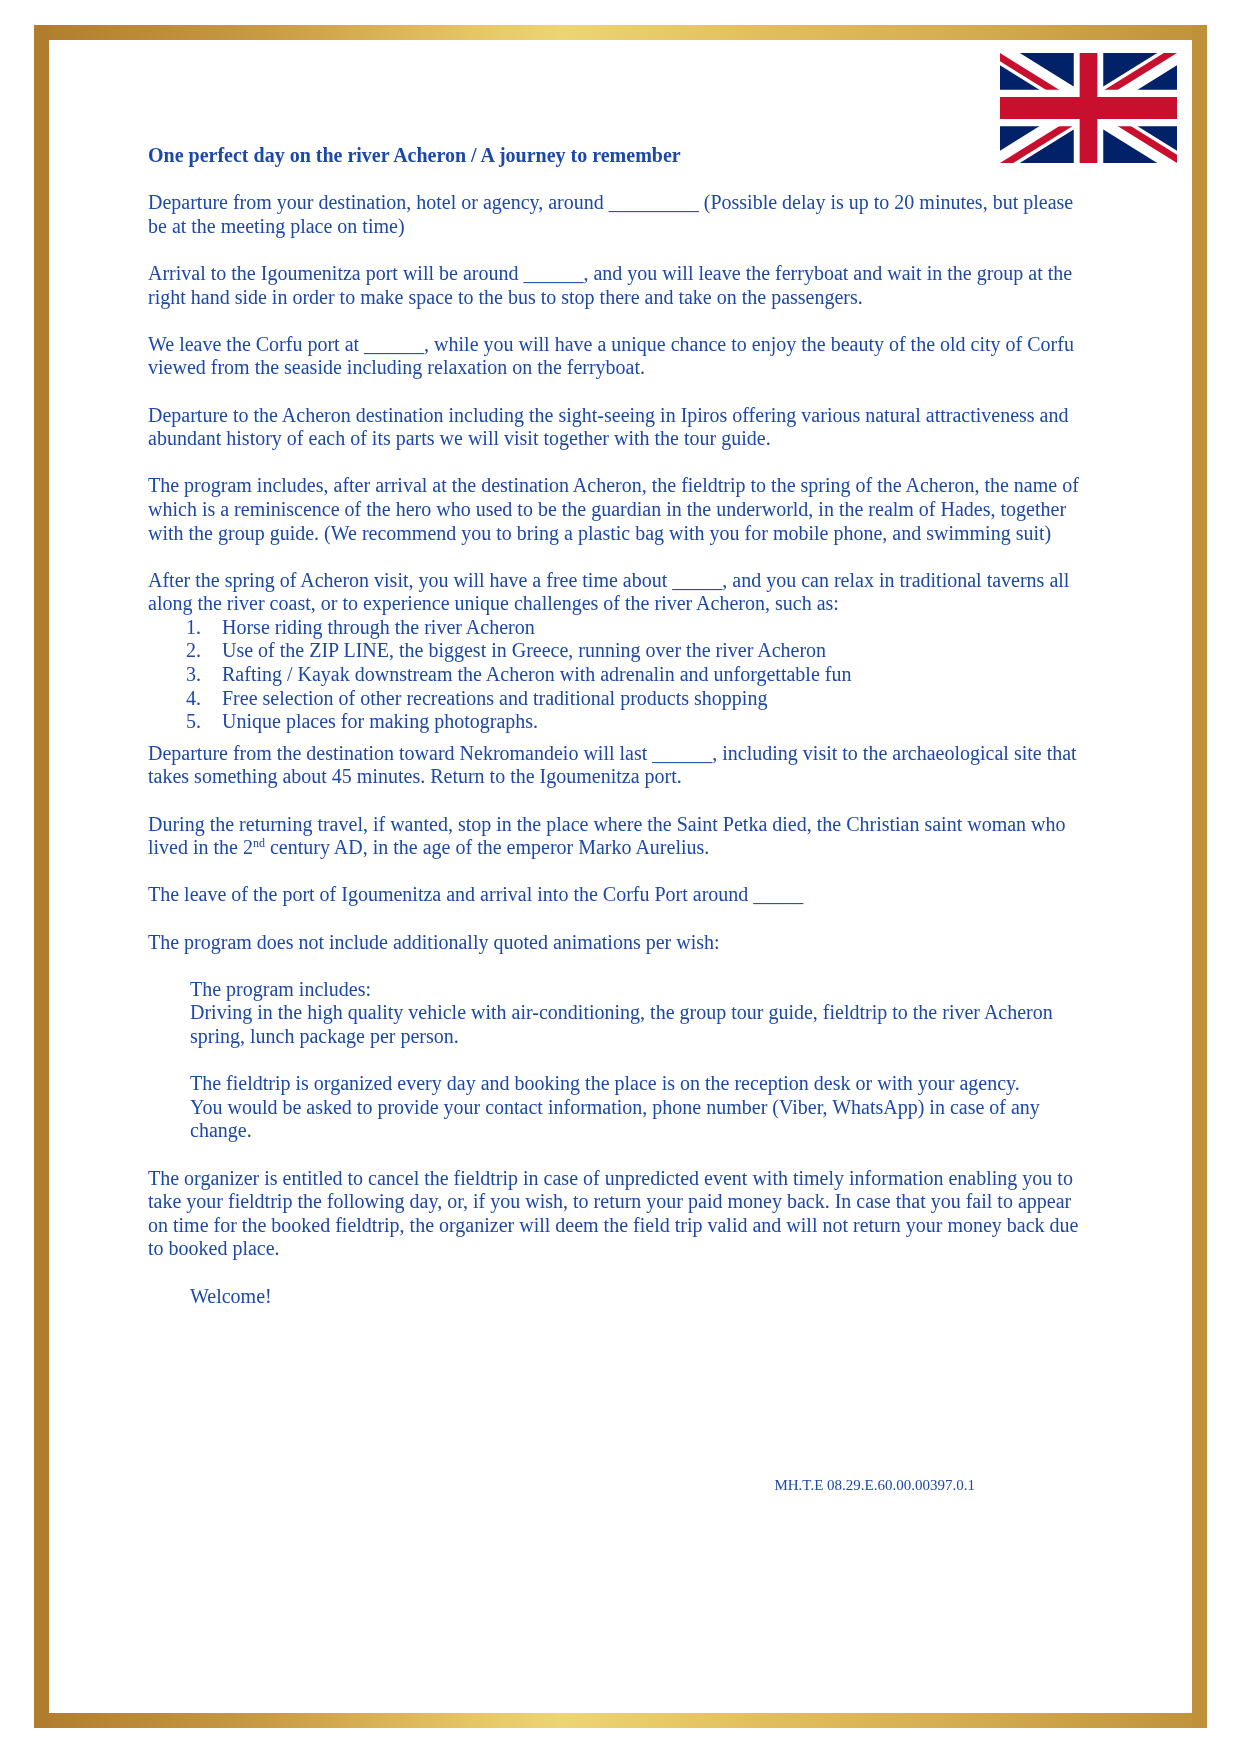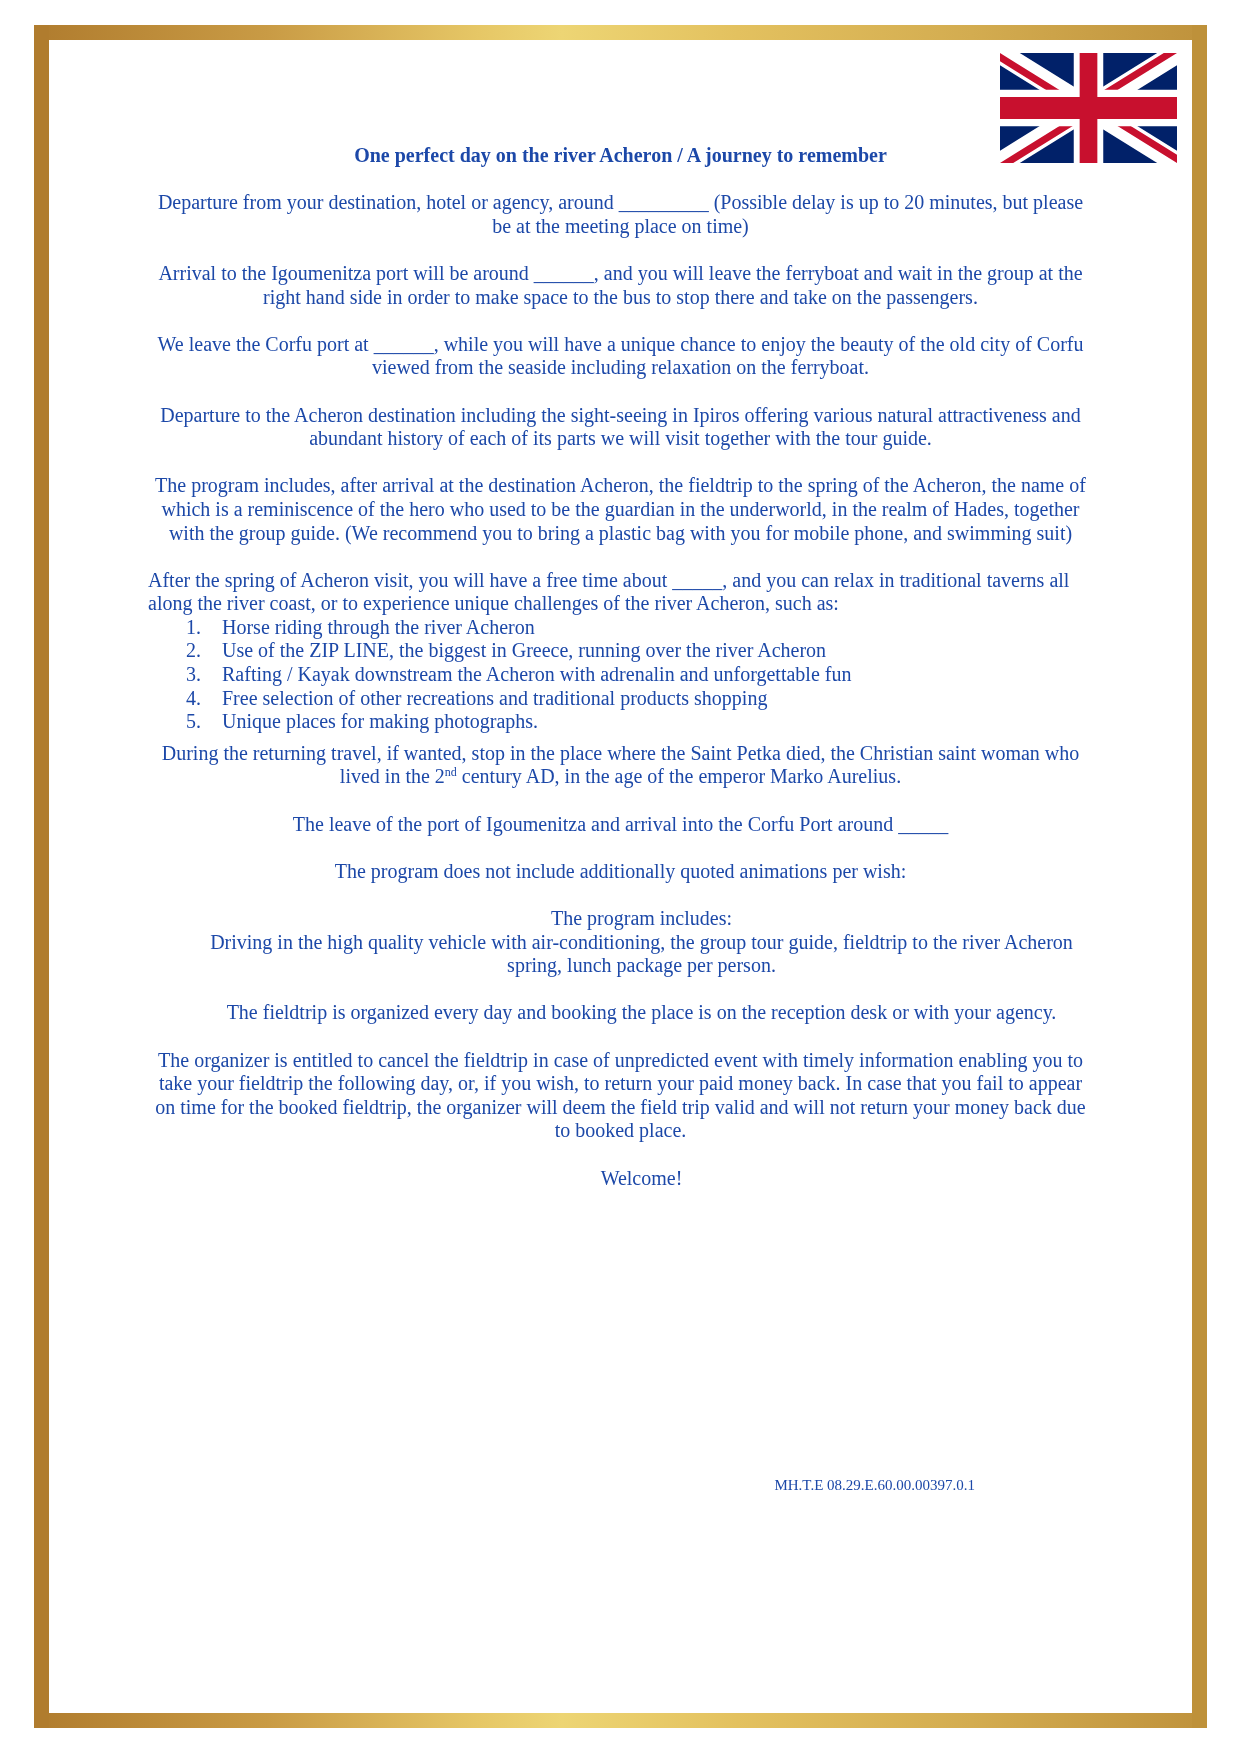--- a/index.html
+++ b/index.html
@@ -10,21 +10,21 @@
   .frame-bottom { left: 34px; top: 1713px; width: 1172px; height: 15px;
     background: linear-gradient(to right, #b07c2e 0%, #c99b45 20%, #e6c766 38%, #edd574 45%, #e3c15f 60%, #d3ac50 80%, #bf923c 100%); }
   .frame-left { left: 34px; top: 25px; width: 15px; height: 1703px; background: #b07c2e; }
   .frame-right { left: 1192px; top: 25px; width: 15px; height: 1703px; background: #be913a; }
 
   .flag { position: absolute; left: 1000px; top: 53px; width: 177px; height: 110px; }
 
   .content { position: absolute; left: 148px; top: 144px; width: 945px;
     font-family: "Liberation Serif", "DejaVu Serif", serif; font-size: 20px; line-height: 23.6px;
     color: #1c48a8; }
-  .content p { margin: 0 0 23.6px 0; text-align: center; }
+  .content p { margin: 0 0 23.6px 0; }
   .content .title { font-weight: bold; }
   .content ol { margin: 0; padding: 0; list-style: none; }
   .content ol li { position: relative; padding-left: 74px; }
   .content ol li .num { position: absolute; left: 38px; }
   .content .list-block { margin-bottom: 8px; }
   .content .line { display: block; margin-left: 42px; }
   sup { font-size: 12px; line-height: 0; vertical-align: 7px; margin-top: 20px; }
 
   .footer-code { position: absolute; right: 265px; top: 1477px;
     font-family: "Liberation Serif", "DejaVu Serif", serif; font-size: 15px; color: #1c48a8; }
@@ -65,29 +65,31 @@
   <div class="list-block">
     <div>After the spring of Acheron visit, you will have a free time about _____, and you can relax in traditional taverns all along the river coast, or to experience unique challenges of the river Acheron, such as:</div>
     <ol>
       <li><span class="num">1.</span><span>Horse riding through the river Acheron</span></li>
       <li><span class="num">2.</span><span>Use of the ZIP LINE, the biggest in Greece, running over the river Acheron</span></li>
       <li><span class="num">3.</span><span>Rafting / Kayak downstream the Acheron with adrenalin and unforgettable fun</span></li>
       <li><span class="num">4.</span><span>Free selection of other recreations and traditional products shopping</span></li>
       <li><span class="num">5.</span><span>Unique places for making photographs.</span></li>
     </ol>
   </div>
+  <p>Departure from the destination toward Nekromandeio will last ______, including visit to the archaeological site that takes something about 45 minutes. Return to the Igoumenitza port.</p>
   <p><span>During the returning travel, if wanted, stop in the place where the Saint Petka died, the Christian saint woman who lived in the 2</span><sup>nd</sup><span> century AD, in the age of the emperor Marko Aurelius.</span></p>
   <p>The leave of the port of Igoumenitza and arrival into the Corfu Port around _____</p>
   <p>The program does not include additionally quoted animations per wish:</p>
   <p>
     <span class="line">The program includes:</span>
     <span class="line">Driving in the high quality vehicle with air-conditioning, the group tour guide, fieldtrip to the river Acheron spring, lunch package per person.</span>
   </p>
   <p>
     <span class="line">The fieldtrip is organized every day and booking the place is on the reception desk or with your agency.</span>
+    <span class="line">You would be asked to provide your contact information, phone number (Viber, WhatsApp) in case of any change.</span>
   </p>
   <p>The organizer is entitled to cancel the fieldtrip in case of unpredicted event with timely information enabling you to take your fieldtrip the following day, or, if you wish, to return your paid money back. In case that you fail to appear on time for the booked fieldtrip, the organizer will deem the field trip valid and will not return your money back due to booked place.</p>
   <p>
     <span class="line">Welcome!</span>
   </p>
 </div>
 
 <div class="footer-code">MH.T.E 08.29.E.60.00.00397.0.1</div>
 
 </body></html>

